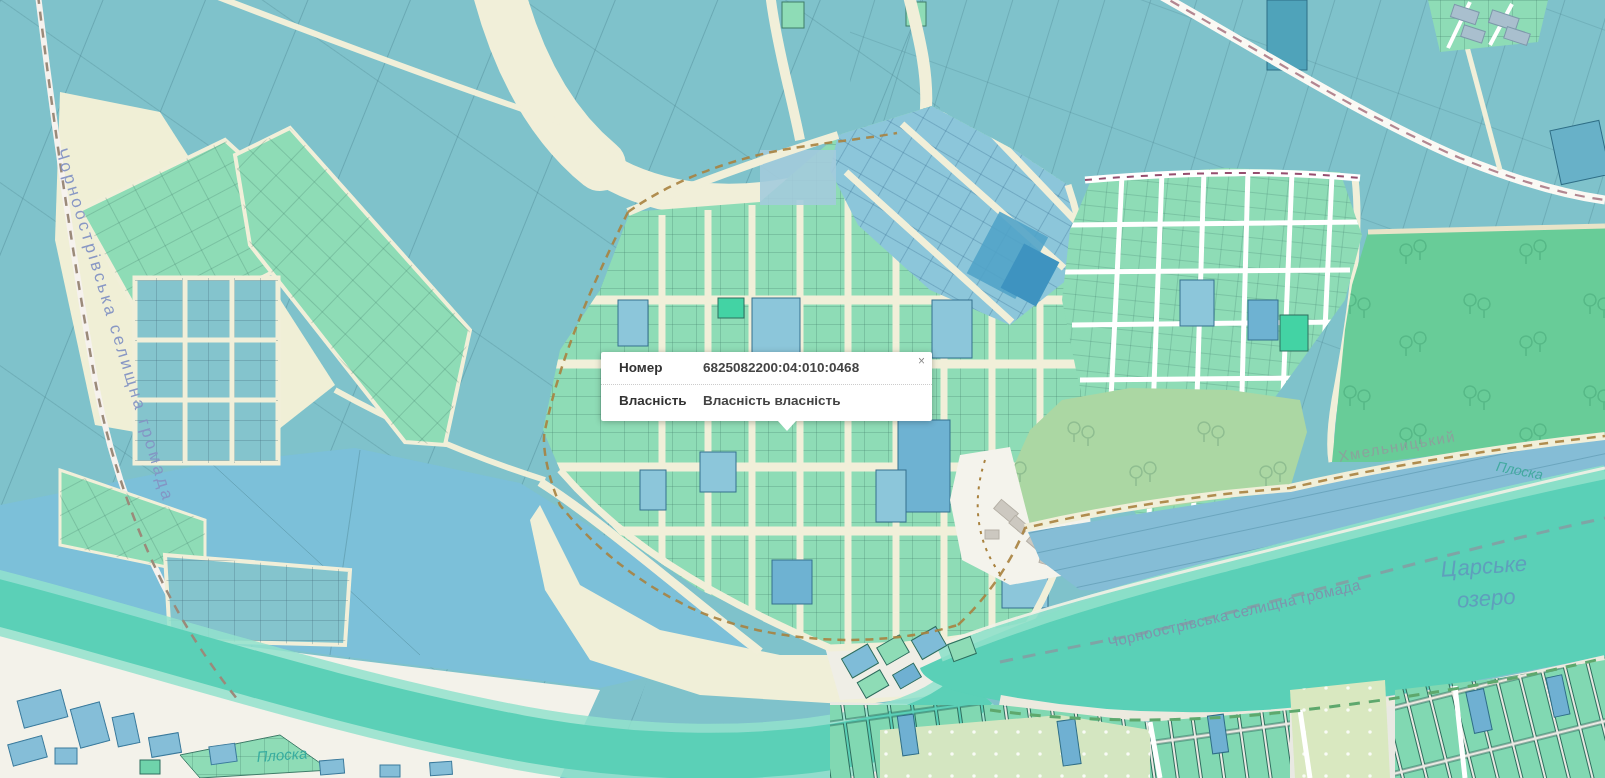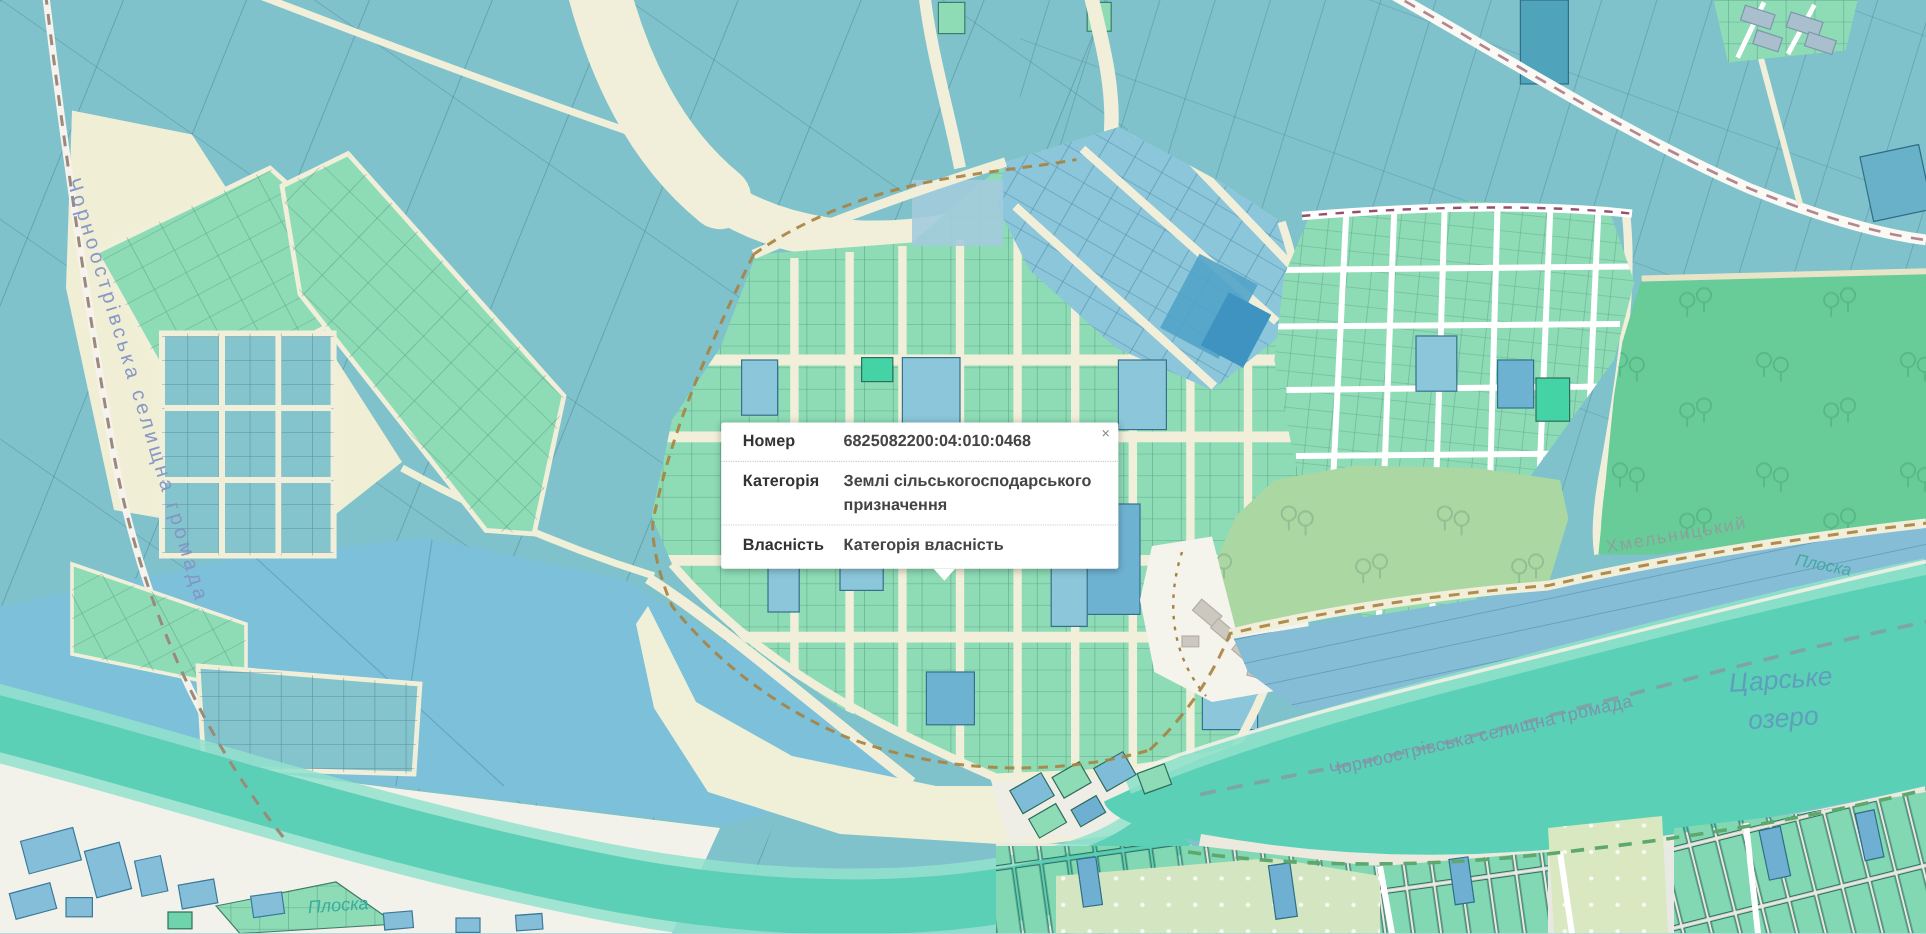--- a/index.html
+++ b/index.html
@@ -330,22 +330,18 @@
 <div class="map-label" id="lbl-ploska-right">Плоска</div>
 <div class="map-label" id="lbl-ploska-bottom">Плоска</div>
 
 <div id="popup">
   <span id="popup-close">×</span>
   <div class="prow">
     <span class="plabel">Номер</span>
     <span class="pvalue">6825082200:04:010:0468</span>
   </div>
   <div class="prow">
-    <span class="plabel">Категорія</span>
-    <span class="pvalue">Землі сільськогосподарського призначення</span>
-  </div>
-  <div class="prow">
     <span class="plabel">Власність</span>
-    <span class="pvalue">Категорія власність</span>
+    <span class="pvalue">Власність власність</span>
   </div>
 </div>
 
 </div>
 
 </body></html>

